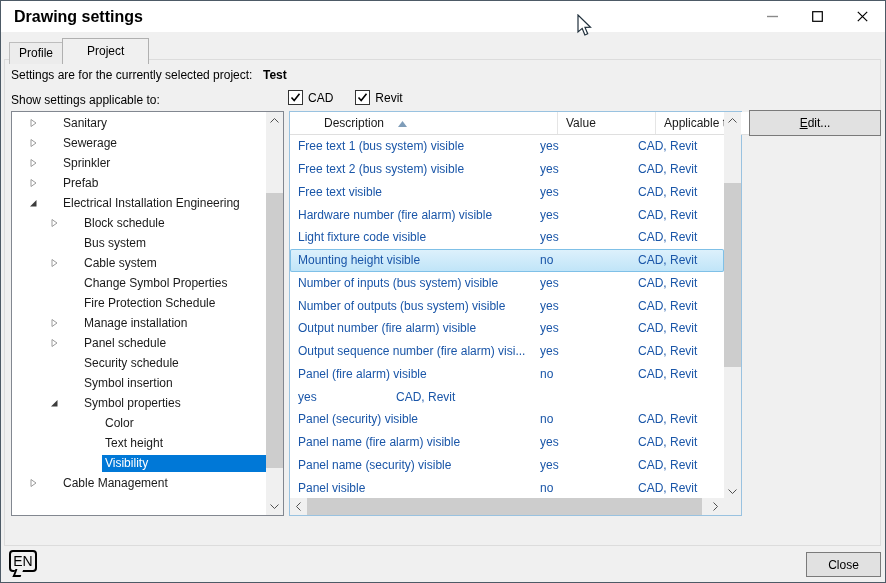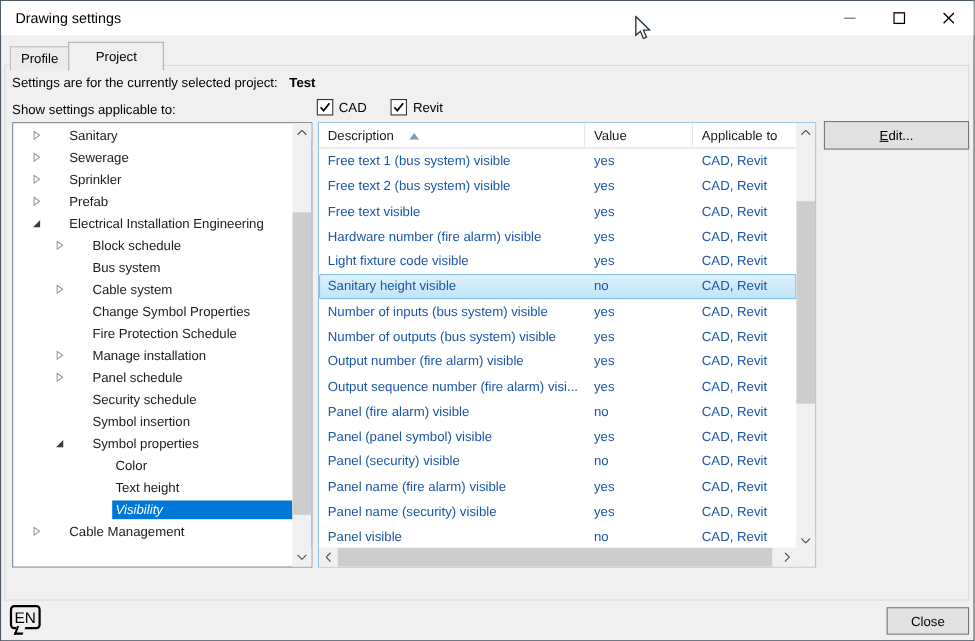--- a/index.html
+++ b/index.html
@@ -1,21 +1,21 @@
 <!DOCTYPE html>
 <html><head>
 <meta charset="utf-8">
 <style>
   html,body{margin:0;padding:0;}
   body{width:886px;height:583px;position:relative;font-family:"Liberation Sans",sans-serif;background:#ffffff;overflow:hidden;}
   .window{position:absolute;left:0;top:0;width:884px;height:581px;border:1px solid #4d5a66;background:#f0f0f0;}
 
   
   .titlebar{position:absolute;left:0;top:0;width:100%;height:31px;background:#ffffff;display:flex;align-items:center;}
-  .title-text{font-size:13px;color:#000;padding-left:13px;flex:1;}
+  .title-text{font-size:16px;color:#000;padding-left:13px;flex:1;font-weight:bold;}
   .caption-btn{width:45px;height:31px;display:flex;align-items:center;justify-content:center;}
 
   
   .tabstrip{position:absolute;left:8px;top:37px;display:flex;align-items:flex-end;z-index:3;}
   .tab{font-size:12px;color:#000;background:#ececec;border:1px solid #bdbdbd;border-bottom:none;padding:3px 9px 3px 9px;height:15px;line-height:15px;}
   .tab.active{background:#f0f0f0;padding:4px 24px;height:17px;line-height:17px;margin-left:-1px;position:relative;z-index:4;border-color:#b0b0b0;}
   .tabpage{position:absolute;left:3px;top:58px;width:877px;height:487px;border:1px solid #dcdcdc;background:#f0f0f0;box-sizing:border-box;}
 
   
   .lbl{position:absolute;font-size:12px;color:#000;}
@@ -35,21 +35,21 @@
   
   .vscroll{position:absolute;right:0;top:0;width:17px;background:#f0f0f0;}
   .hscroll{position:absolute;left:0;bottom:0;height:17px;background:#f0f0f0;}
   .scroll-arrow{position:absolute;width:17px;height:17px;display:flex;align-items:center;justify-content:center;background:#f0f0f0;}
   .vthumb{position:absolute;left:0;width:17px;background:#cdcdcd;}
   .hthumb{position:absolute;top:0;height:17px;background:#cdcdcd;}
   .scroll-corner{position:absolute;right:0;bottom:0;width:17px;height:17px;background:#f0f0f0;}
 
   
   .table-panel{position:absolute;left:288px;top:110px;width:453px;height:405px;background:#fff;border:1px solid #99c2e0;box-sizing:border-box;}
-  .thead{position:absolute;left:0;top:0;width:434px;height:22px;display:flex;background:#fff;border-bottom:1px solid #dfdfdf;font-size:12px;color:#1a1a1a;}
+  .thead{position:absolute;left:0;top:0;width:434px;height:22px;display:flex;background:#fff;border-bottom:1px solid #dfdfdf;font-size:12px;color:#1a1a1a;padding-left:26px;}
   .th{display:flex;align-items:center;padding-left:8px;box-sizing:border-box;border-right:1px solid #e5e5e5;}
   .th-desc{width:242px;}
   .th-value{width:98px;}
   .th-app{flex:1;border-right:none;}
   .sort-arrow{margin-left:14px;}
   .tbody{position:absolute;left:0;top:23px;width:434px;height:364px;overflow:hidden;}
   .trow{height:22.75px;display:flex;align-items:center;font-size:12px;color:#1a56a8;}
   .trow.selected{background:linear-gradient(#def1fc,#bfe4f8);box-shadow:inset 0 0 0 1px #7fc0e7;border-radius:2px;}
   .td{padding-left:8px;box-sizing:border-box;white-space:nowrap;overflow:hidden;}
   .td-desc{width:242px;}
@@ -225,21 +225,21 @@
           <span class="tree-label">Symbol properties</span>
         </div>
         <div class="tree-item" style="padding-left: 56px;">
           <span class="twisty"></span>
           <span class="tree-label">Color</span>
         </div>
         <div class="tree-item" style="padding-left: 56px;">
           <span class="twisty"></span>
           <span class="tree-label">Text height</span>
         </div>
-        <div class="tree-item selected" style="padding-left: 56px; font-style: italic;">
+        <div class="tree-item selected" style="padding-left: 56px;">
           <span class="twisty"></span>
           <span class="tree-label">Visibility</span>
         </div>
         <div class="tree-item" style="padding-left: 14px;">
           <span class="twisty">
             <svg width="10" height="10" viewBox="0 0 10 10">
               <path d="M3 1.5 L8 5 L3 8.5 Z" fill="none" stroke="#9b9b9b"></path>
             </svg>
           </span>
           <span class="tree-label">Cable Management</span>
@@ -297,21 +297,21 @@
           <div class="td td-desc">Hardware number (fire alarm) visible</div>
           <div class="td td-value">yes</div>
           <div class="td td-app">CAD, Revit</div>
         </div>
         <div class="trow">
           <div class="td td-desc">Light fixture code visible</div>
           <div class="td td-value">yes</div>
           <div class="td td-app">CAD, Revit</div>
         </div>
         <div class="trow selected">
-          <div class="td td-desc">Sanitary height visible</div>
+          <div class="td td-desc">Mounting height visible</div>
           <div class="td td-value">no</div>
           <div class="td td-app">CAD, Revit</div>
         </div>
         <div class="trow">
           <div class="td td-desc">Number of inputs (bus system) visible</div>
           <div class="td td-value">yes</div>
           <div class="td td-app">CAD, Revit</div>
         </div>
         <div class="trow">
           <div class="td td-desc">Number of outputs (bus system) visible</div>
@@ -327,21 +327,20 @@
           <div class="td td-desc">Output sequence number (fire alarm) visi...</div>
           <div class="td td-value">yes</div>
           <div class="td td-app">CAD, Revit</div>
         </div>
         <div class="trow">
           <div class="td td-desc">Panel (fire alarm) visible</div>
           <div class="td td-value">no</div>
           <div class="td td-app">CAD, Revit</div>
         </div>
         <div class="trow">
-          <div class="td td-desc">Panel (panel symbol) visible</div>
           <div class="td td-value">yes</div>
           <div class="td td-app">CAD, Revit</div>
         </div>
         <div class="trow">
           <div class="td td-desc">Panel (security) visible</div>
           <div class="td td-value">no</div>
           <div class="td td-app">CAD, Revit</div>
         </div>
         <div class="trow">
           <div class="td td-desc">Panel name (fire alarm) visible</div>

